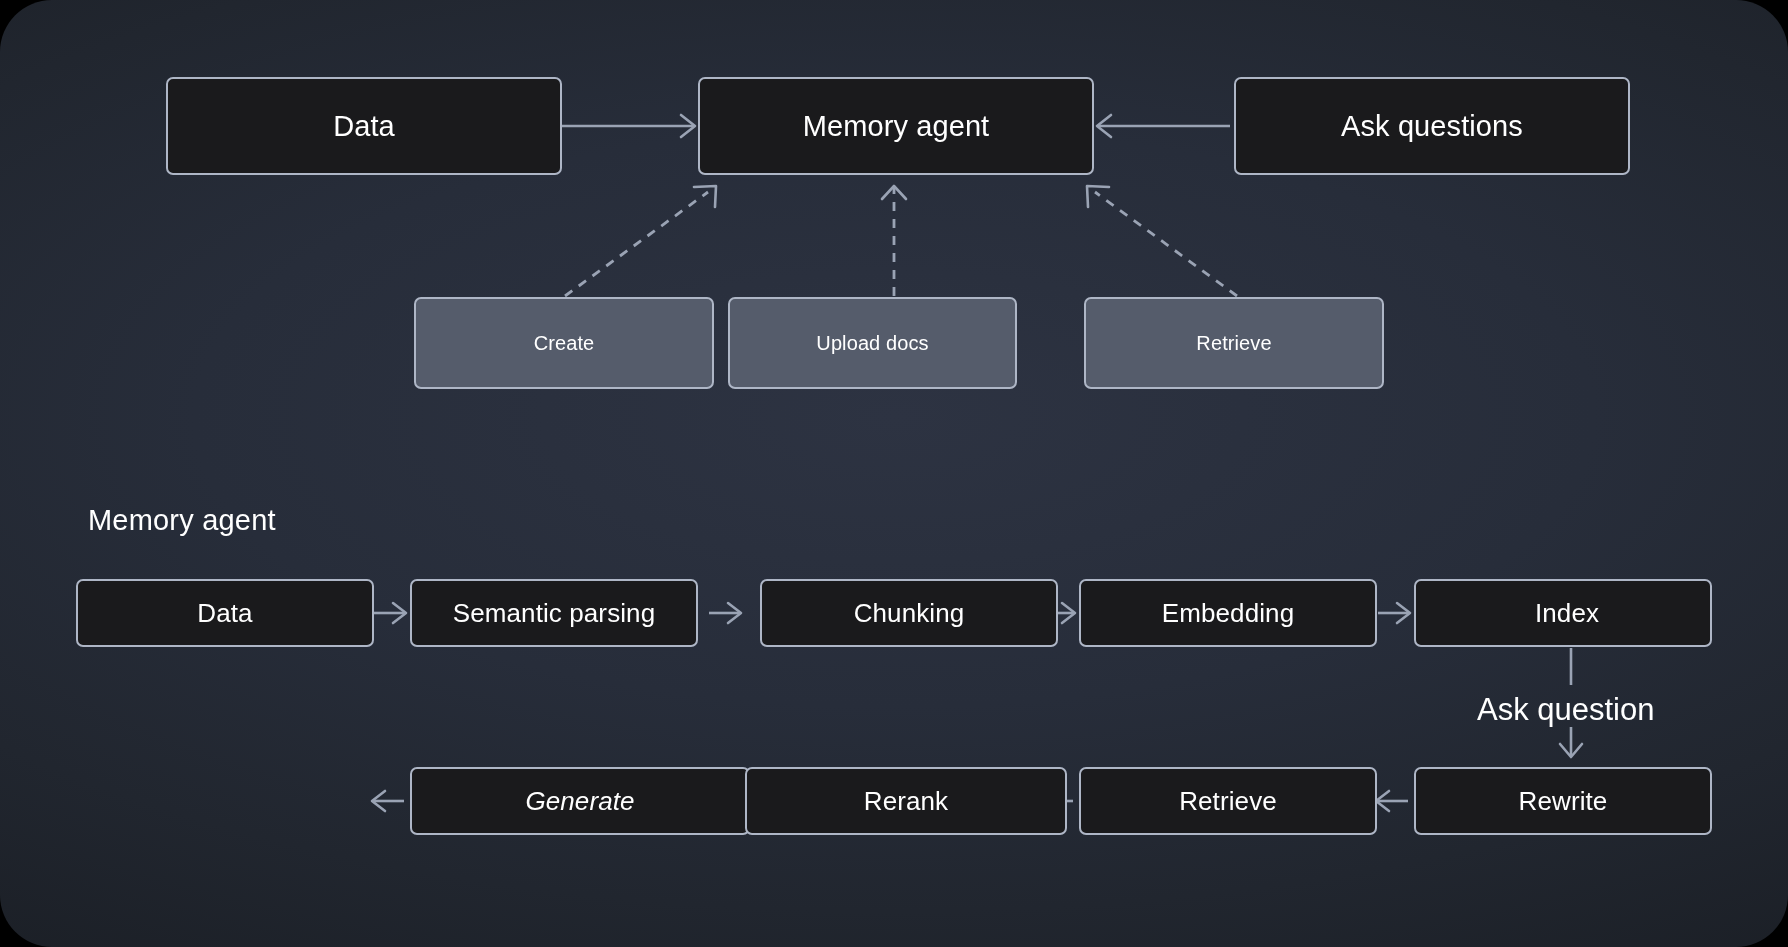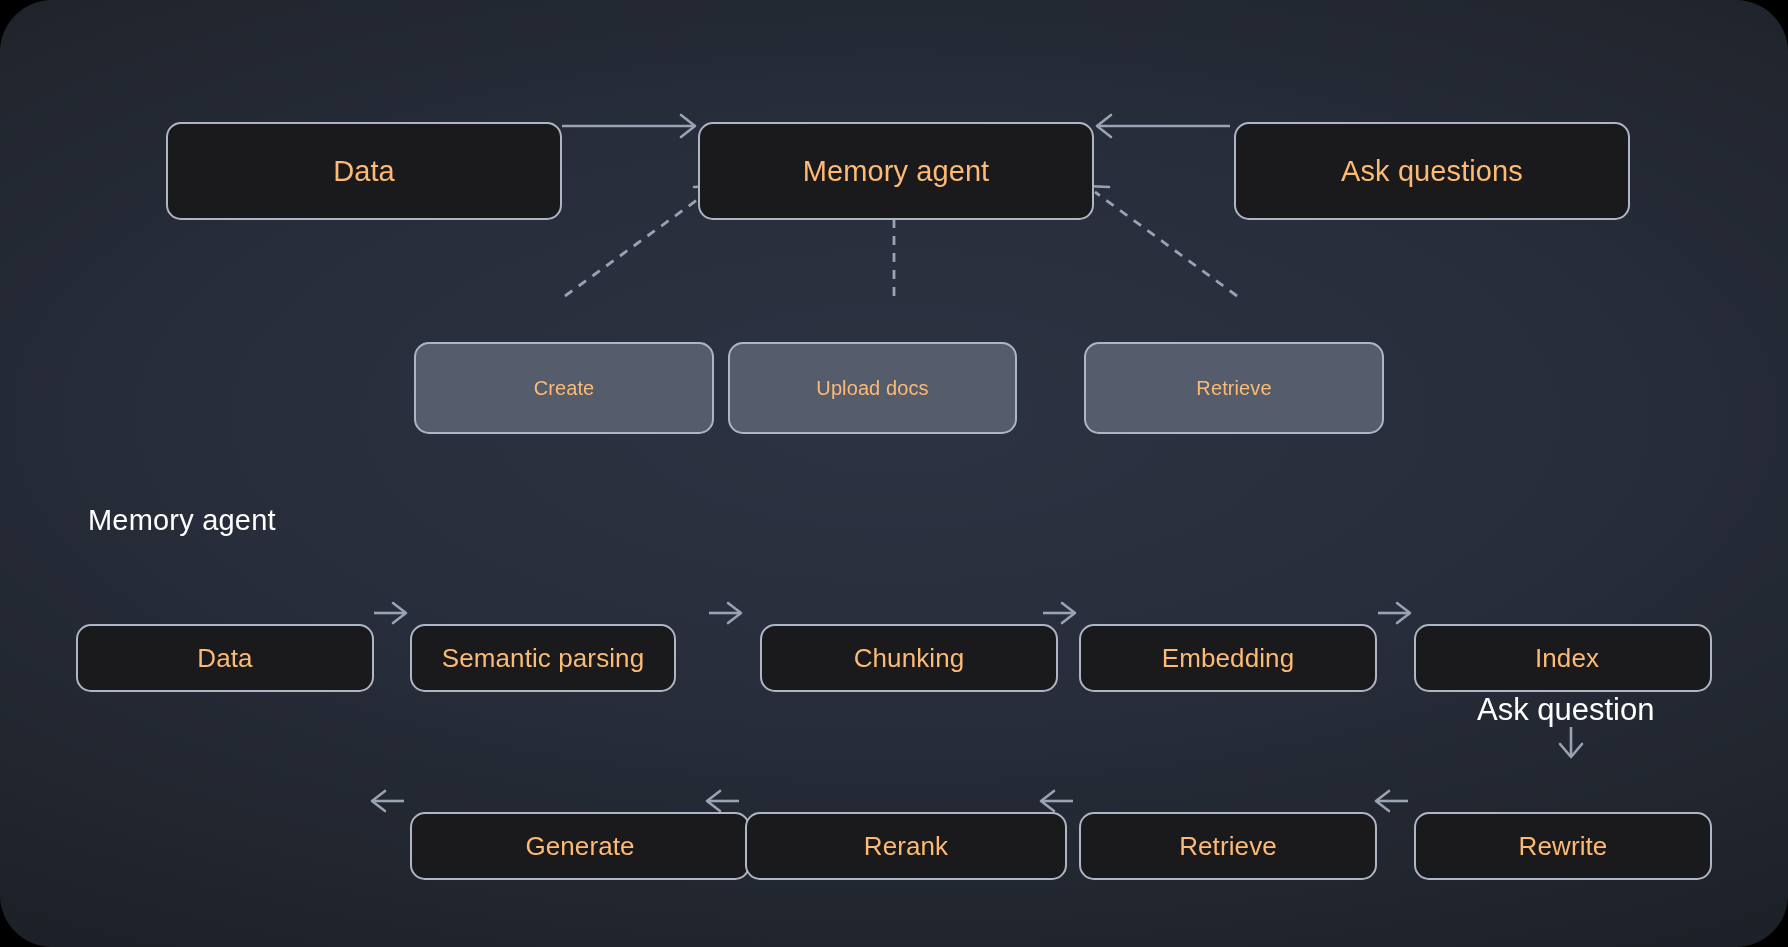--- a/index.html
+++ b/index.html
@@ -23,30 +23,29 @@
     overflow: hidden;
     background:
       radial-gradient(115% 90% at 50% 44%, #2d3342 0%, #272d3a 34%, #21262f 58%, #1b1f26 78%, #171a1f 100%);
   }
 
   
   .node {
     position: absolute;
     box-sizing: border-box;
     border: 2px solid #aeb6c6;
-    border-radius: 15px;
+    border-radius: 7px;
     background: #1a1a1c;
-    color: #fdba74;
+    color: #ffffff;
     display: flex;
     align-items: center;
     justify-content: center;
     letter-spacing: 0.1px;
     white-space: nowrap;
     user-select: none;
-    margin-top: 45px;
   }
   .node.light {
     background: #555c6b;
     border-color: #aeb6c6;
   }
 
   .top-node { height: 98px; font-size: 29px; }
   .mid-node { height: 92px; font-size: 20px; }
   .flow-node { height: 68px; font-size: 26px; }
 
@@ -155,32 +154,32 @@
   <div class="node mid-node light" style="left:414px; top:297px; width:300px;">Create</div>
 
   <div class="node mid-node light" style="left:728px; top:297px; width:289px;">Upload docs</div>
 
   <div class="node mid-node light" style="left:1084px; top:297px; width:300px;">Retrieve</div>
 
   <div class="label" id="section-title" style="left:88px; top:504px;">Memory agent</div>
 
   <div class="node flow-node" style="left:76px; top:579px; width:298px;">Data</div>
 
-  <div class="node flow-node" style="left:410px; top:579px; width:266px;">Semantic parsing</div>
+  <div class="node flow-node" style="left:410px; top:579px; width:288px;">Semantic parsing</div>
 
   <div class="node flow-node" style="left:760px; top:579px; width:298px;">Chunking</div>
 
   <div class="node flow-node" style="left:1079px; top:579px; width:298px;">Embedding</div>
 
   <div class="node flow-node" style="left:1414px; top:579px; width:298px;padding-left:8px;">Index</div>
 
   <div class="label" id="ask-question-label" style="left:1477px; top:692px;">Ask question</div>
 
 
-  <div class="node flow-node" style="left:410px; top:767px; width:340px;">Generate</div>
+  <div class="node flow-node" style="left:410px; top:767px; width:340px;font-style:italic;">Generate</div>
 
   <div class="node flow-node" style="left:745px; top:767px; width:322px;">Rerank</div>
 
   <div class="node flow-node" style="left:1079px; top:767px; width:298px;">Retrieve</div>
 
   <div class="node flow-node" style="left:1414px; top:767px; width:298px;">Rewrite</div>
 
 </div>
 
 </body></html>

